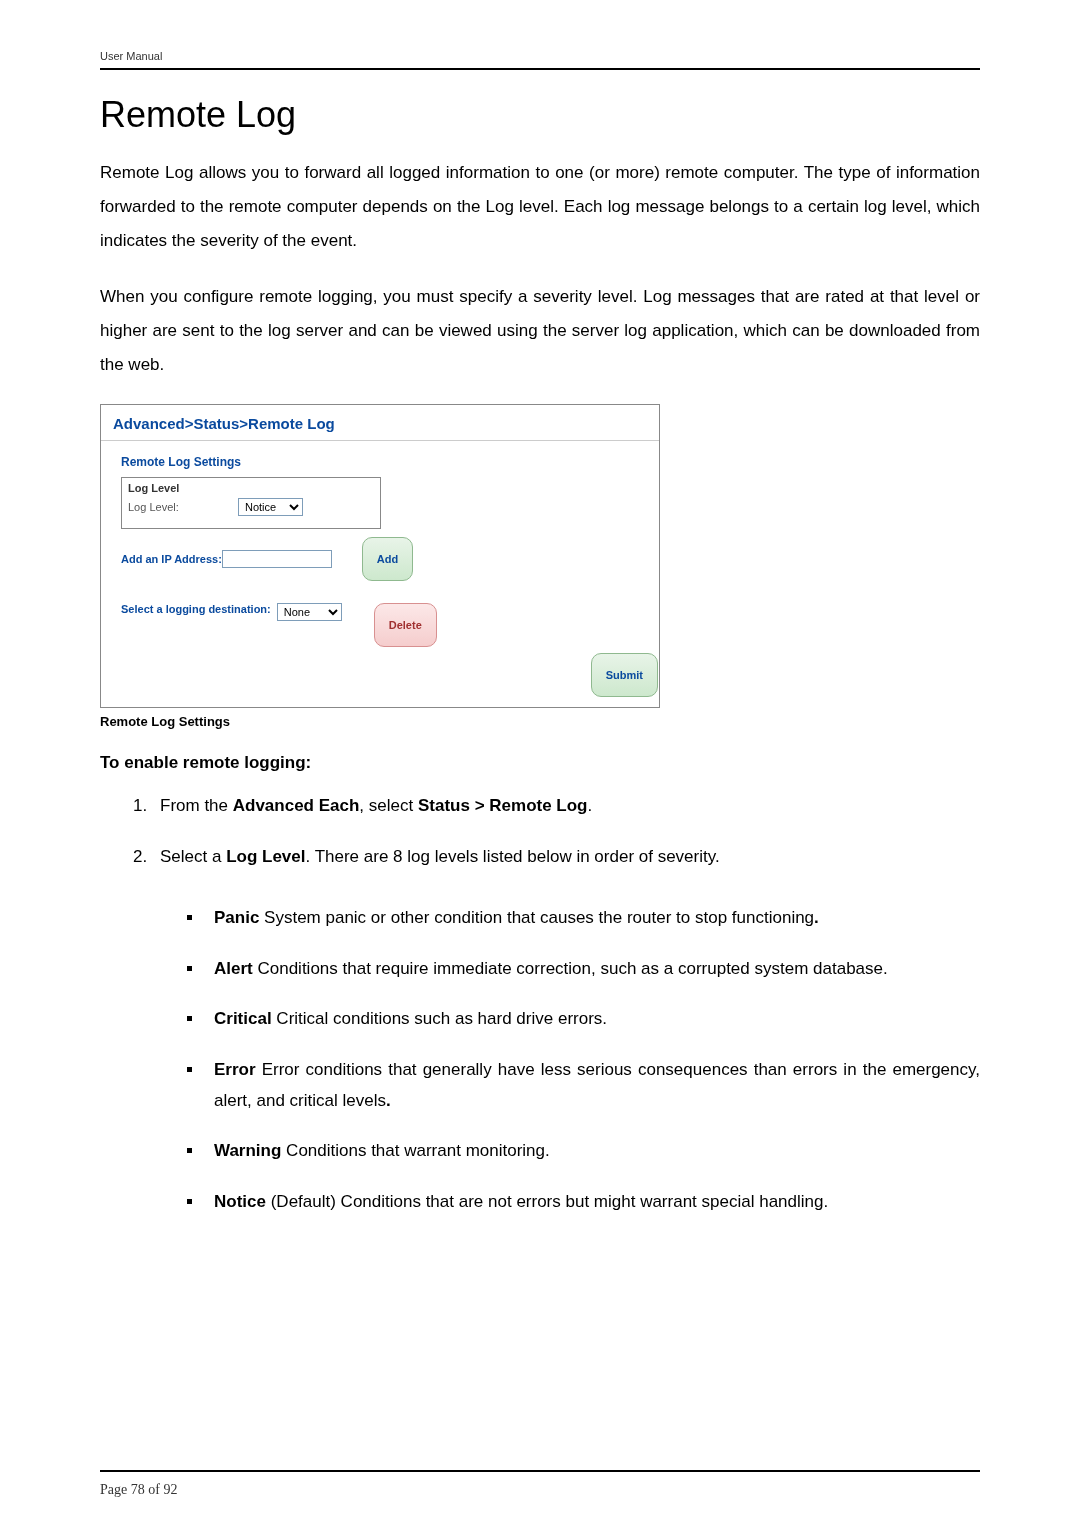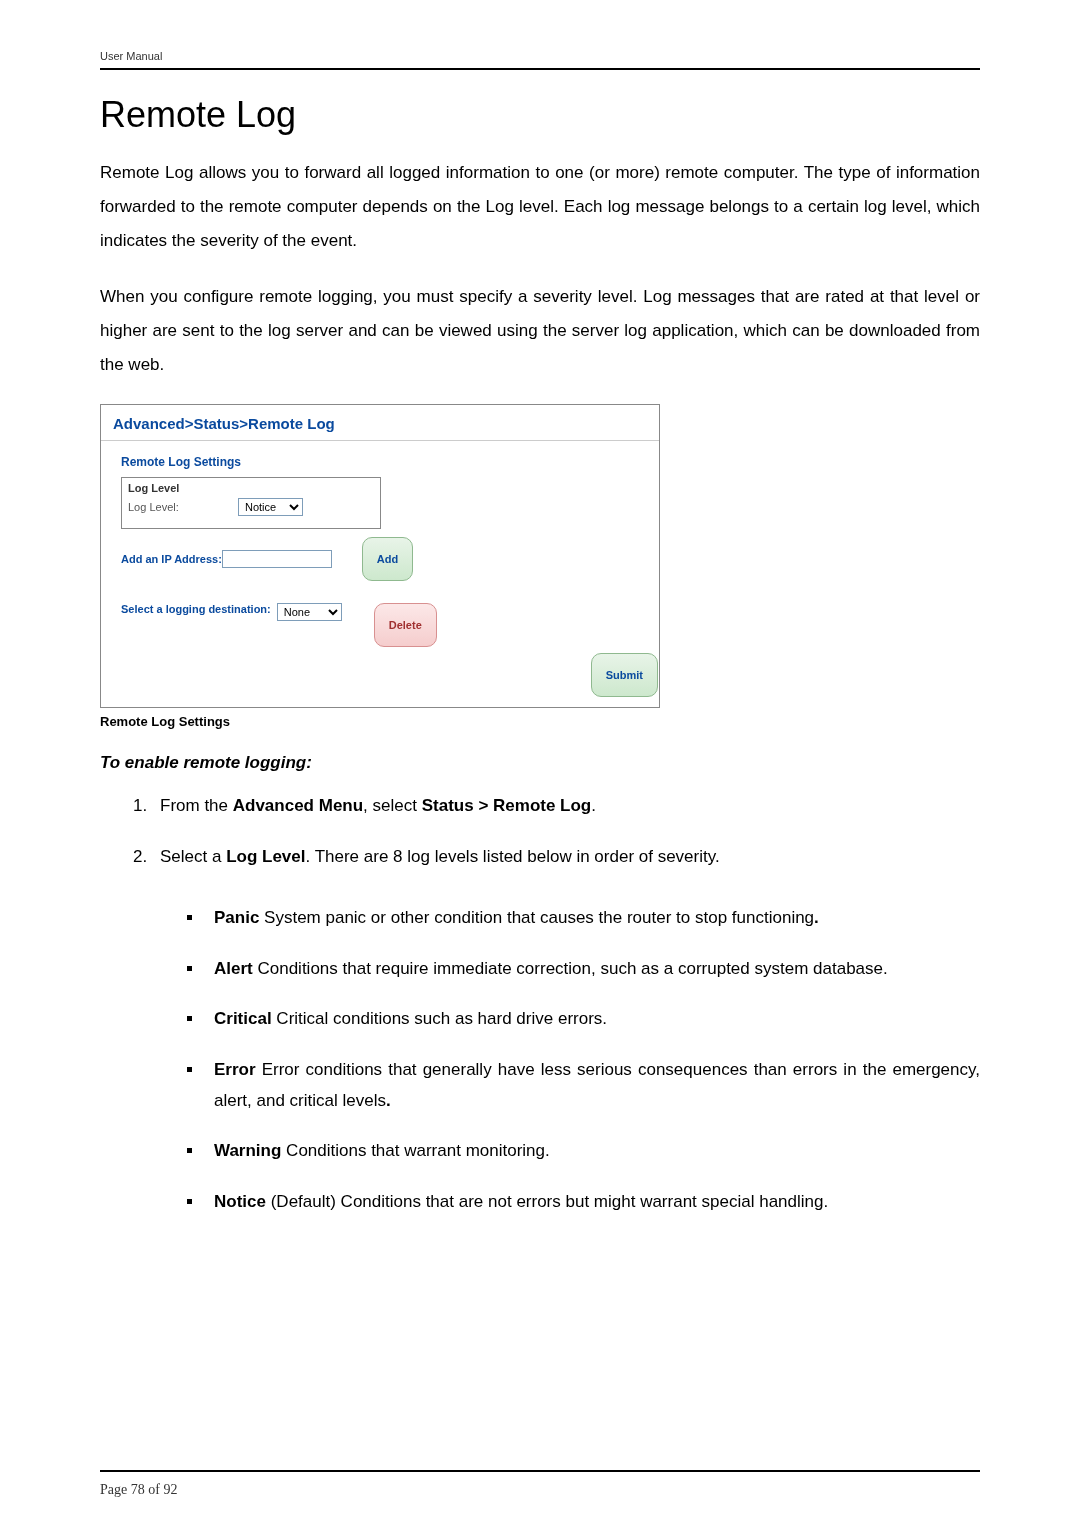--- a/index.html
+++ b/index.html
@@ -119,21 +119,20 @@
   .caption {
     font-size: 13px;
     font-weight: bold;
     margin-bottom: 24px;
   }
   h3.black {
     font-family: "Arial Black", Arial, sans-serif;
     font-size: 17px;
     font-weight: 900;
     margin-bottom: 18px;
-    font-style: italic;
   }
   ol { margin-left: 52px; font-size: 17px; }
   ol > li { margin-bottom: 20px; line-height: 1.8; padding-left: 8px; }
   ul.square { list-style: square; margin-left: 44px; margin-top: 31px; }
   ul.square > li { margin-bottom: 20px; line-height: 1.8; text-align: justify; padding-left: 10px; }
   .footer {
     position: absolute;
     bottom: 30px;
     left: 100px;
     right: 100px;
@@ -194,21 +193,21 @@
   </div>
 
 </div>
 
 <div class="caption">Remote Log Settings</div>
 
 <h3 class="black">To enable remote logging:</h3>
 
 <ol>
   <li>
-    <span>From the </span><b>Advanced Menu</b><span>, select </span><b>Status &gt; Remote Log</b><span>.</span>
+    <span>From the </span><b>Advanced Each</b><span>, select </span><b>Status &gt; Remote Log</b><span>.</span>
   </li>
   <li>
     <span>Select a </span><b>Log Level</b><span>. There are 8 log levels listed below in order of severity.</span>
     <ul class="square">
       <li><b>Panic</b><span> System panic or other condition that causes the router to stop functioning</span><b>.</b></li>
       <li><b>Alert</b><span> Conditions that require immediate correction, such as a corrupted system database.</span></li>
       <li><b>Critical</b><span> Critical conditions such as hard drive errors.</span></li>
       <li><b>Error</b><span> Error conditions that generally have less serious consequences than errors in the emergency, alert, and critical levels</span><b>.</b></li>
       <li><b>Warning</b><span> Conditions that warrant monitoring.</span></li>
       <li><b>Notice</b><span> (Default) Conditions that are not errors but might warrant special handling.</span></li>

